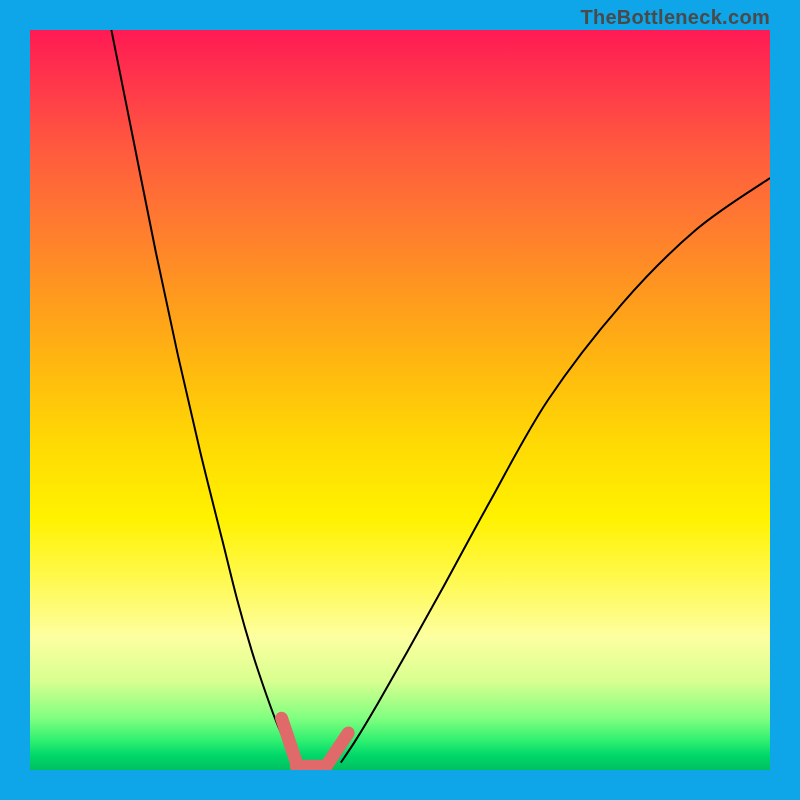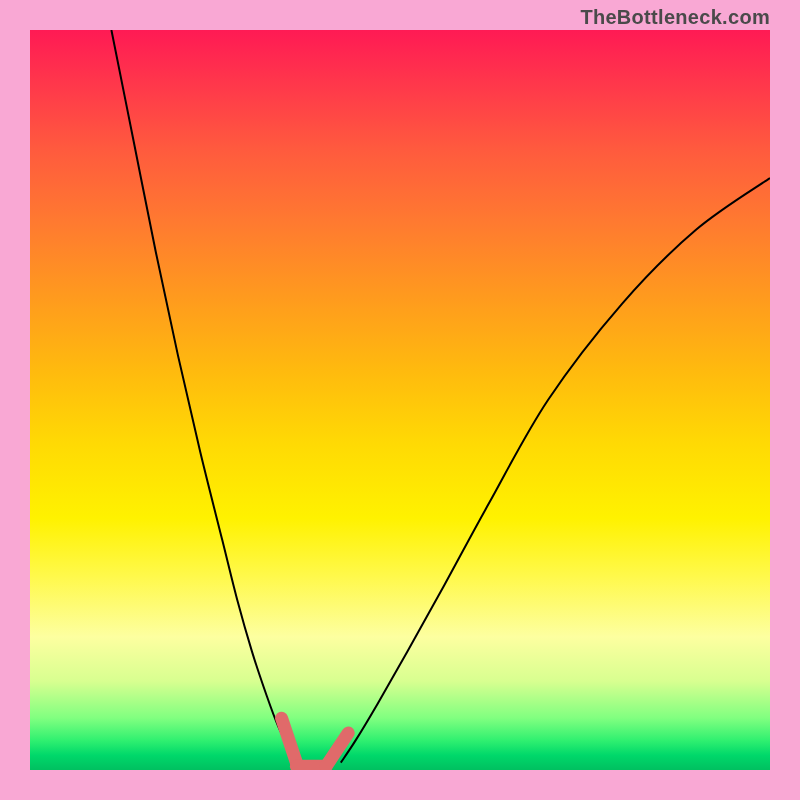--- a/index.html
+++ b/index.html
@@ -9,21 +9,21 @@
     height: 800px;
     background: #000;
     overflow: hidden;
   }
   .frame {
     position: absolute;
     left: 0;
     top: 0;
     width: 800px;
     height: 800px;
-    background: #f9a8d4;
+    background: #0ea5e9;
   }
   .plot {
     position: absolute;
     left: 30px;
     top: 30px;
     width: 740px;
     height: 740px;
     background: linear-gradient(to bottom,
       #ff1a54 0%,
       #ff3a4a 8%,

